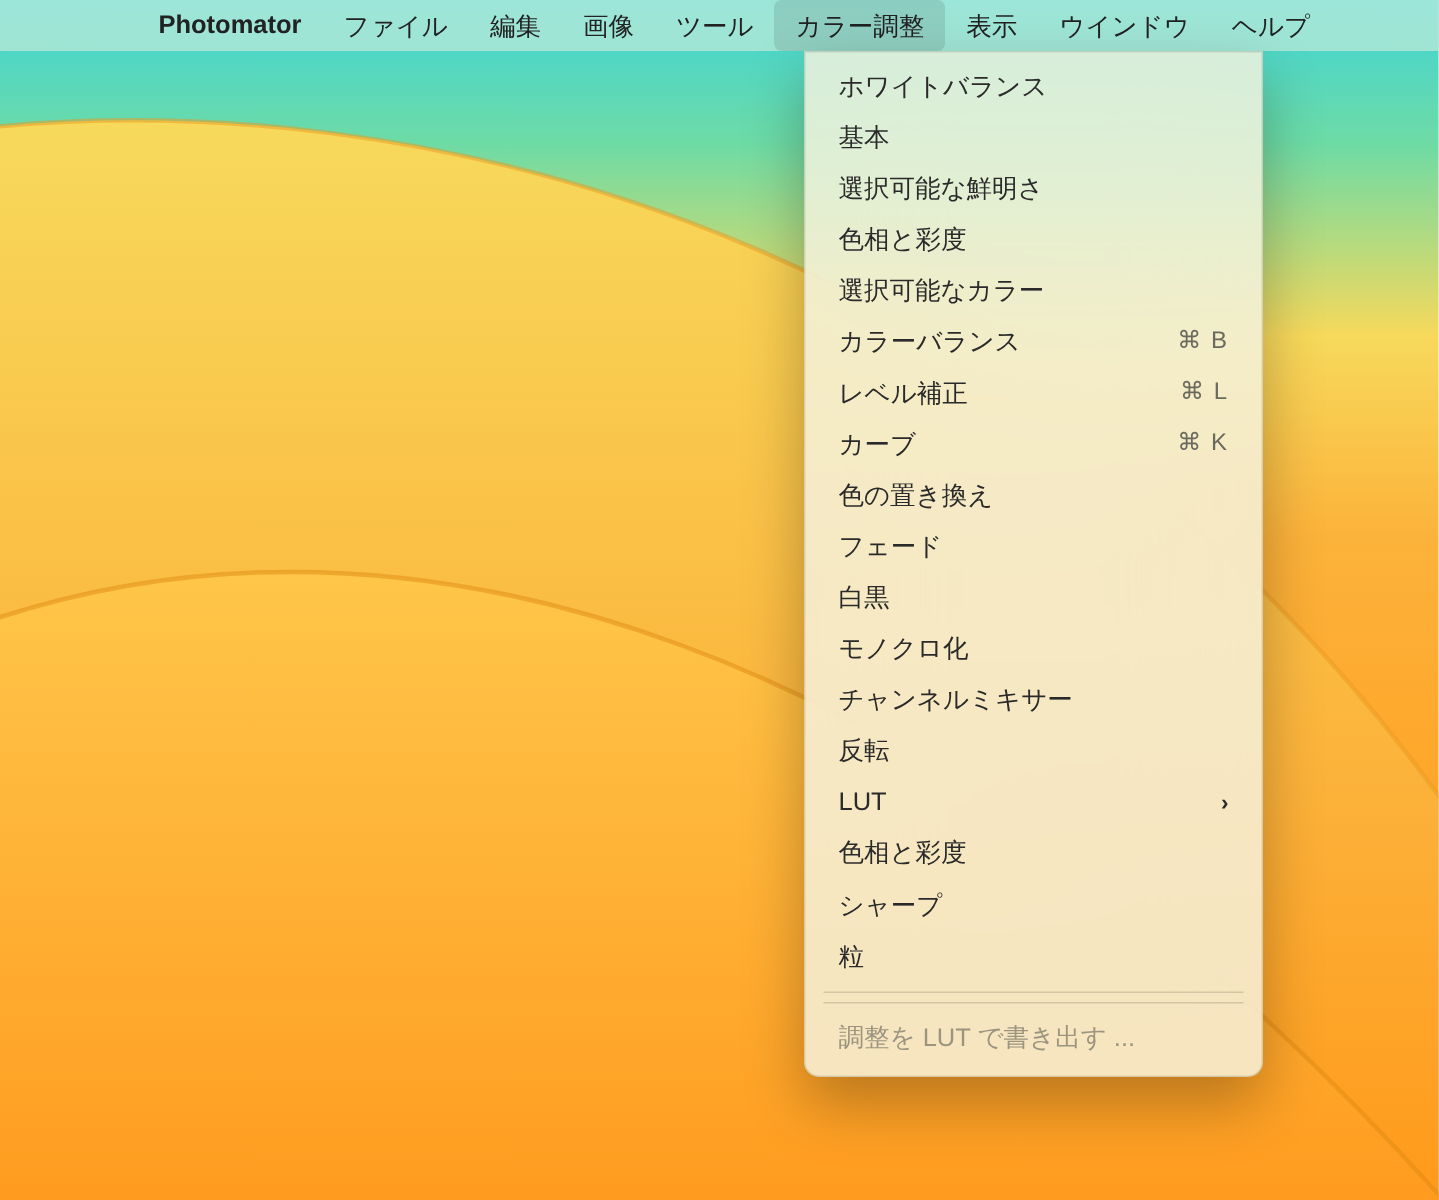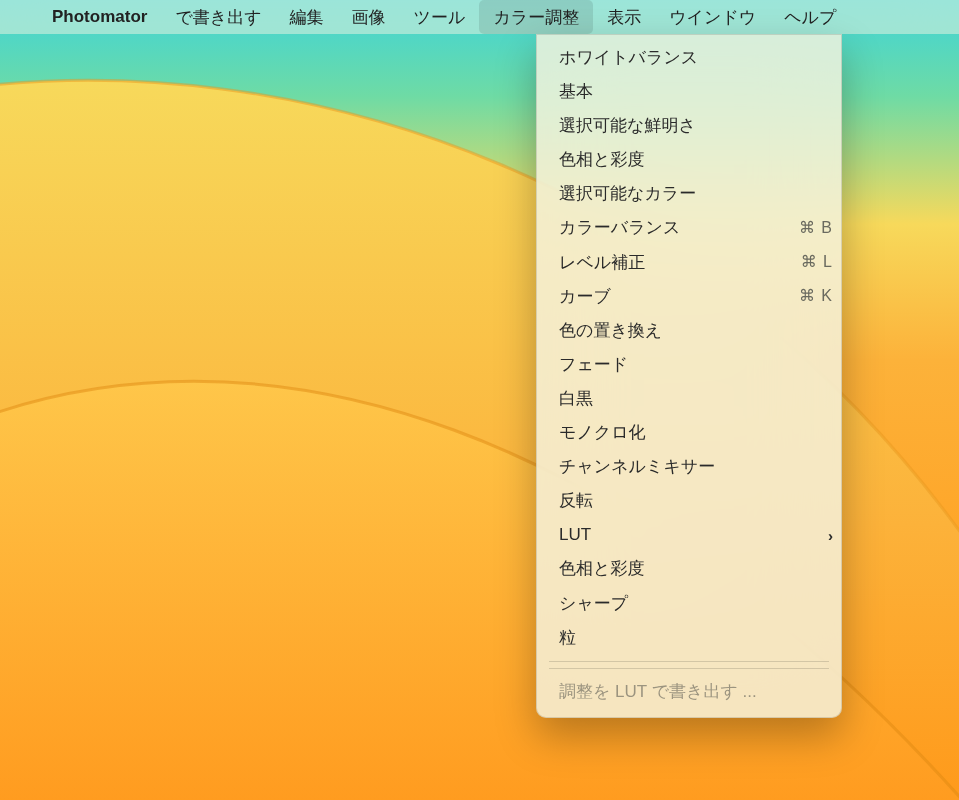--- a/index.html
+++ b/index.html
@@ -20,20 +20,21 @@
       position: relative;
       z-index: 5;
       height: 34px;
       display: flex;
       align-items: center;
       padding: 0 18px;
       font-size: 17px;
       color: #222;
       background: rgba(230,242,220,0.55);
       backdrop-filter: blur(30px);
+      justify-content: center;
     }
     .menubar .apple-icon {
       font-size: 20px;
       margin-right: 20px;
       line-height: 1;
     }
     .menubar .mi {
       padding: 0 14px;
       height: 100%;
       display: flex;
@@ -57,21 +58,21 @@
       border-radius: 0 0 10px 10px;
       box-shadow: 0 18px 40px rgba(0,0,0,0.28);
       padding: 6px 0 8px 0;
       font-size: 17px;
       color: #2a2a2a;
     }
     .dropdown .di {
       display: flex;
       align-items: center;
       justify-content: space-between;
-      padding: 6px 8px 6px 22px;
+      padding: 6px 22px 6px 22px;
       cursor: default;
       line-height: 1.3;
     }
     .dropdown .di .shortcut {
       color: #6a6a5f;
       font-size: 16px;
       letter-spacing: 1px;
     }
     .dropdown .di.disabled { color: rgba(80,80,74,0.55); }
     .dropdown .sep {
@@ -98,21 +99,21 @@
   </defs>
   <path d="M -50 90 C 300 40, 720 180, 980 560 L 980 820 L -50 820 Z" fill="url(#g1)"></path>
   <path d="M -50 430 C 260 300, 640 430, 980 820 L -50 820 Z" fill="url(#g2)" opacity="0.9"></path>
   <path d="M -50 90 C 300 40, 720 180, 980 560" fill="none" stroke="#e99a20" stroke-width="3" opacity="0.5"></path>
   <path d="M -50 430 C 260 300, 640 430, 980 820" fill="none" stroke="#e08a12" stroke-width="3" opacity="0.5"></path>
 </svg>
 
 <div class="menubar">
   <span class="apple-icon"></span>
   <div class="mi app">Photomator</div>
-  <div class="mi">で書き出す</div>
+  <div class="mi">ファイル</div>
   <div class="mi">編集</div>
   <div class="mi">画像</div>
   <div class="mi">ツール</div>
   <div class="mi open">カラー調整</div>
   <div class="mi">表示</div>
   <div class="mi">ウインドウ</div>
   <div class="mi">ヘルプ</div>
 </div>
 
 <div class="dropdown">

